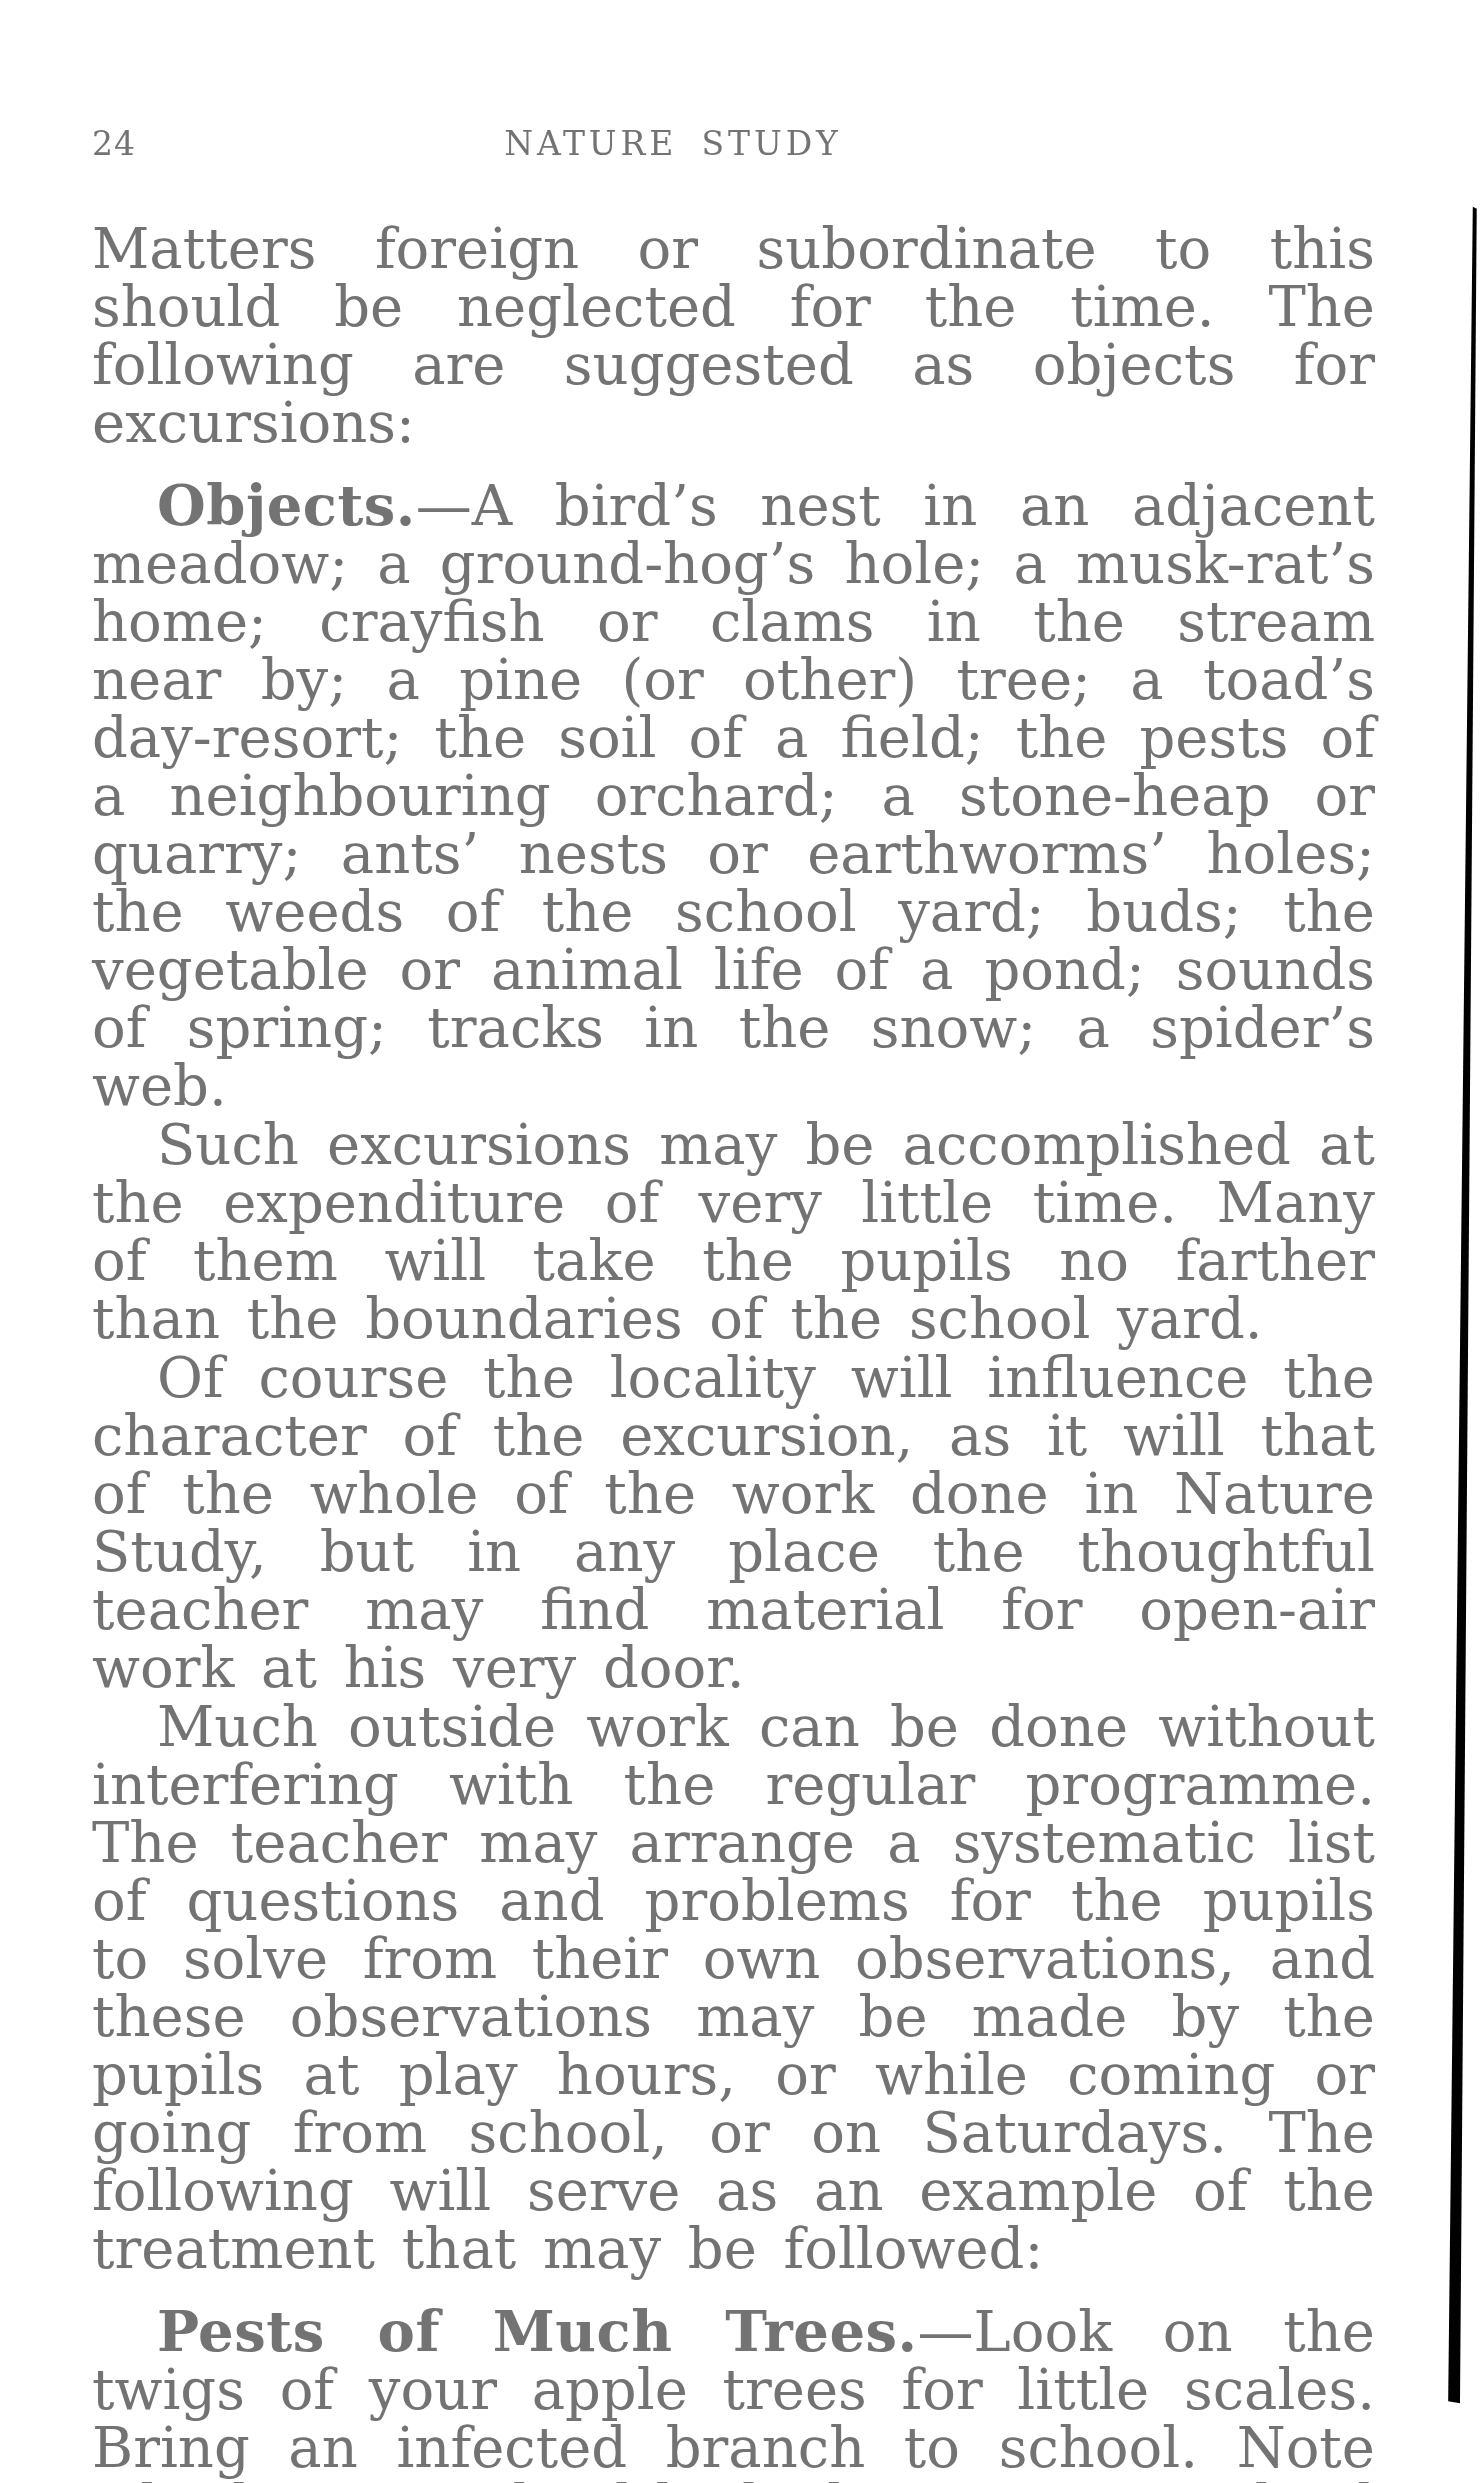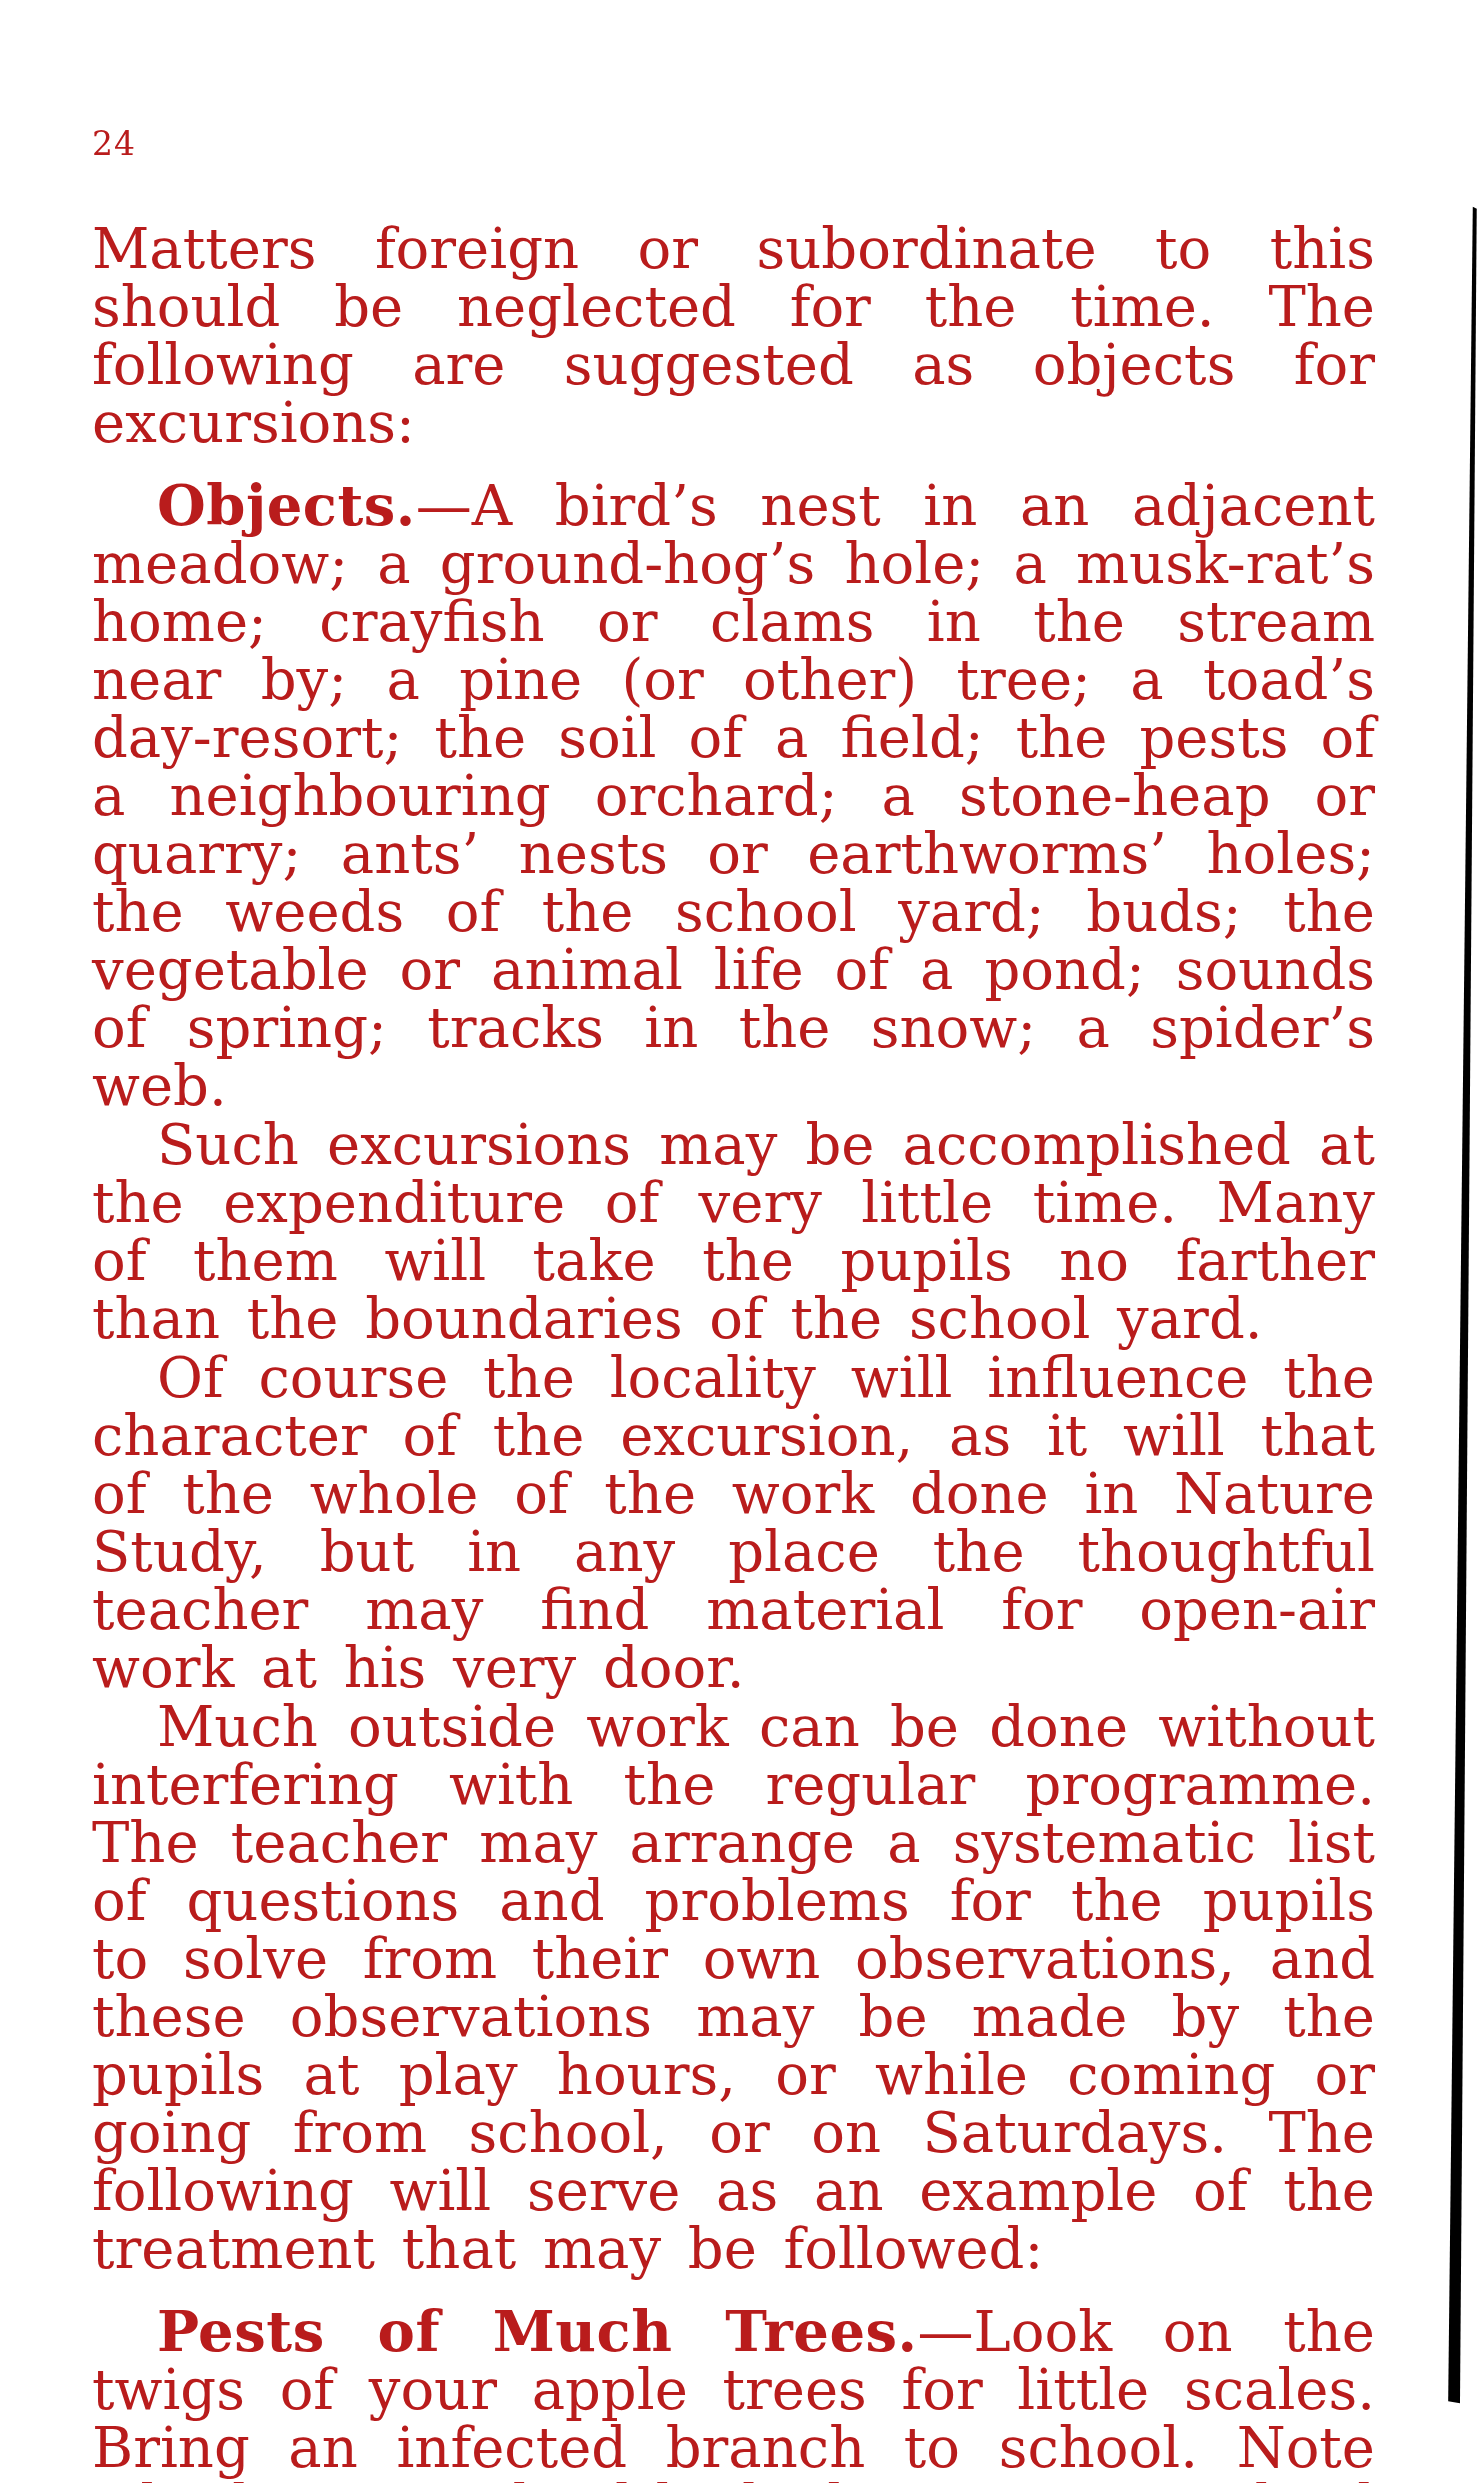--- a/index.html
+++ b/index.html
@@ -5,21 +5,21 @@
   html, body {
     margin: 0;
     padding: 0;
     background: #ffffff;
   }
   .page {
     position: relative;
     width: 1481px;
     height: 2483px;
     background: #ffffff;
-    color: #b91c1c;
+    color: #737373;
     font-family: "DejaVu Serif", "Liberation Serif", serif;
     overflow: hidden;
   }
   .running-header {
     position: absolute;
     top: 124px;
     left: 92px;
     right: 99px;
     height: 43px;
     font-size: 33px;
@@ -75,20 +75,21 @@
     pointer-events: none;
   }
 </style>
 </head>
 <body>
 
 <div class="page">
 
   <div class="running-header">
     <span class="page-number">24</span>
+    <span class="header-title">NATURE STUDY</span>
   </div>
 
   <div class="text-column" id="paragraphs">
   <p class="para first"><span class="lead"></span><span>Matters foreign or subordinate to this should be neglected for the time. The following are suggested as objects for excursions:</span></p>
 
   <p class="para headed"><span class="lead">Objects.</span><span>—A bird’s nest in an adjacent meadow; a ground-hog’s hole; a musk-rat’s home; crayfish or clams in the stream near by; a pine (or other) tree; a toad’s day-resort; the soil of a field; the pests of a neighbouring orchard; a stone-heap or quarry; ants’ nests or earthworms’ holes; the weeds of the school yard; buds; the vegetable or animal life of a pond; sounds of spring; tracks in the snow; a spider’s web.</span></p>
 
   <p class="para"><span class="lead"></span><span>Such excursions may be accomplished at the expenditure of very little time. Many of them will take the pupils no farther than the boundaries of the school yard.</span></p>
 
   <p class="para"><span class="lead"></span><span>Of course the locality will influence the character of the excursion, as it will that of the whole of the work done in Nature Study, but in any place the thoughtful teacher may find material for open-air work at his very door.</span></p>

